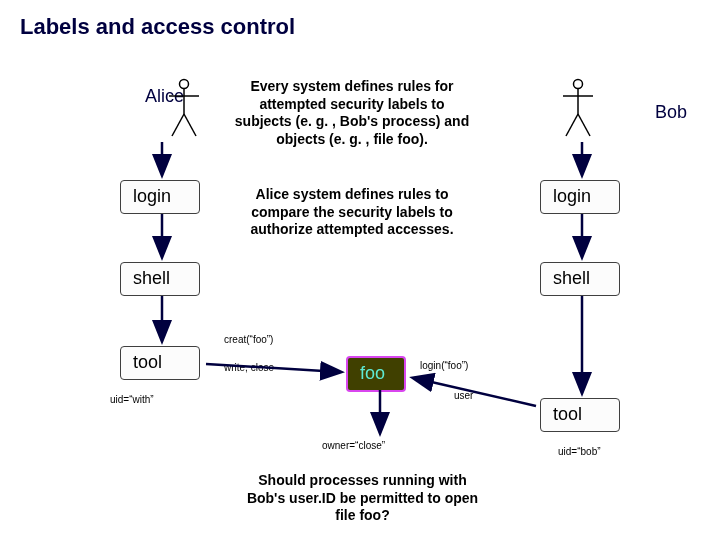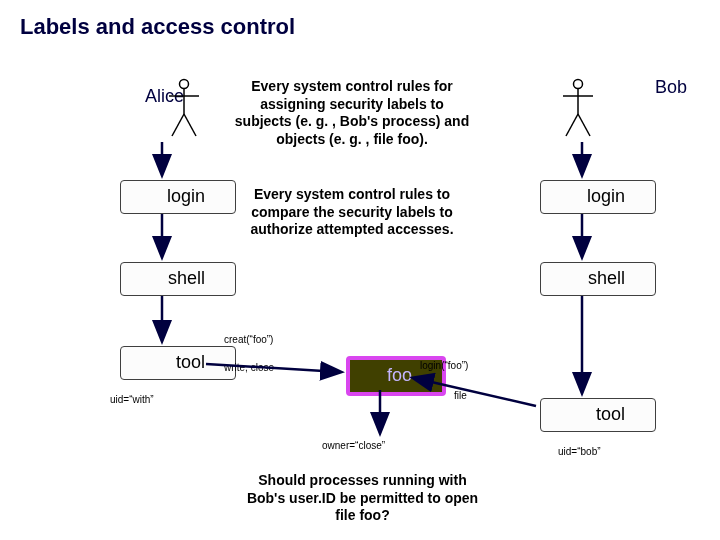--- a/index.html
+++ b/index.html
@@ -1,35 +1,35 @@
 <!DOCTYPE html>
 <html><head>
 <meta charset="utf-8">
 <style>
   html,body{margin:0;padding:0;font-family:Arial,Helvetica,sans-serif;}
   body{width:720px;height:540px;position:relative;background:#fff;color:#000;}
   .abs{position:absolute;}
   .title{font-size:22px;font-weight:700;color:#00003f;left:20px;top:14px;}
   .para{font-size:14px;font-weight:700;text-align:center;line-height:1.25;}
   .name{font-size:18px;color:#00003f;margin-left:33px;}
-  .box{background:#fcfcfc;border:1px solid #3f3f3f;border-radius:4px;padding:5px 30px 6px;font-size:18px;text-align:right;}
-  .foo{background:#404000;border:4px solid #d946ef;color:#c4b5fd;}
+  .box{background:#fcfcfc;border:1px solid #3f3f3f;border-radius:4px;padding:5px 12px 6px;font-size:18px;text-align:left;}
+  .foo{background:#404000;border:2px solid #d946ef;color:#5eead4;}
   .small{font-size:10px;}
 </style>
 </head>
 <body>
 
 <div class="abs title">Labels and access control</div>
 
-<div class="abs para" style="left:232px;top:78px;width:240px">Every system control rules for assigning security labels to subjects (e. g. , Bob's process) and objects (e. g. , file foo).</div>
-<div class="abs para" style="left:232px;top:186px;width:240px">Every system control rules to compare the security labels to authorize attempted accesses.</div>
+<div class="abs para" style="left:232px;top:78px;width:240px">Every system defines rules for attempted security labels to subjects (e. g. , Bob's process) and objects (e. g. , file foo).</div>
+<div class="abs para" style="left:232px;top:186px;width:240px">Alice system defines rules to compare the security labels to authorize attempted accesses.</div>
 <div class="abs para" style="left:240px;top:472px;width:245px">Should processes running with Bob's user.ID be permitted to open file foo?</div>
 
 <div class="abs name" style="left:112px;top:86px">Alice</div>
-<div class="abs name" style="left:622px;top:77px">Bob</div>
+<div class="abs name" style="left:622px;top:102px">Bob</div>
 
 <svg class="abs" style="left:166px;top:78px" width="36" height="62">
   <circle cx="18" cy="6" r="4.5" fill="none" stroke="#000" stroke-width="1.5"></circle>
   <line x1="18" y1="10" x2="18" y2="36" stroke="#000" stroke-width="1.5"></line>
   <line x1="3" y1="18" x2="33" y2="18" stroke="#000" stroke-width="1.5"></line>
   <line x1="18" y1="36" x2="6" y2="58" stroke="#000" stroke-width="1.5"></line>
   <line x1="18" y1="36" x2="30" y2="58" stroke="#000" stroke-width="1.5"></line>
 </svg>
 <svg class="abs" style="left:560px;top:78px" width="36" height="62">
   <circle cx="18" cy="6" r="4.5" fill="none" stroke="#000" stroke-width="1.5"></circle>
@@ -48,21 +48,21 @@
 <div class="abs box" style="left:540px;top:262px;width:54px">shell</div>
 <div class="abs box" style="left:540px;top:398px;width:54px">tool</div>
 <div class="abs small" style="left:558px;top:446px">uid=“bob”</div>
 
 <div class="abs box foo" style="left:346px;top:356px;width:32px">foo</div>
 <div class="abs small" style="left:322px;top:440px">owner=“close”</div>
 
 <div class="abs small" style="left:224px;top:334px">creat(“foo”)</div>
 <div class="abs small" style="left:224px;top:362px">write, close</div>
 <div class="abs small" style="left:420px;top:360px">login(“foo”)</div>
-<div class="abs small" style="left:454px;top:390px">file</div>
+<div class="abs small" style="left:454px;top:390px">user</div>
 
 <svg class="abs" style="left:0;top:0;pointer-events:none" width="720" height="540">
   <defs>
     <marker id="ah" markerWidth="10" markerHeight="8" refX="8" refY="4" orient="auto">
       <path d="M0,0 L10,4 L0,8 Z" fill="#00003f"></path>
     </marker>
   </defs>
 
   <line x1="162" y1="142" x2="162" y2="174" stroke="#00003f" stroke-width="2.5" marker-end="url(#ah)"></line>
   <line x1="162" y1="214" x2="162" y2="256" stroke="#00003f" stroke-width="2.5" marker-end="url(#ah)"></line>

